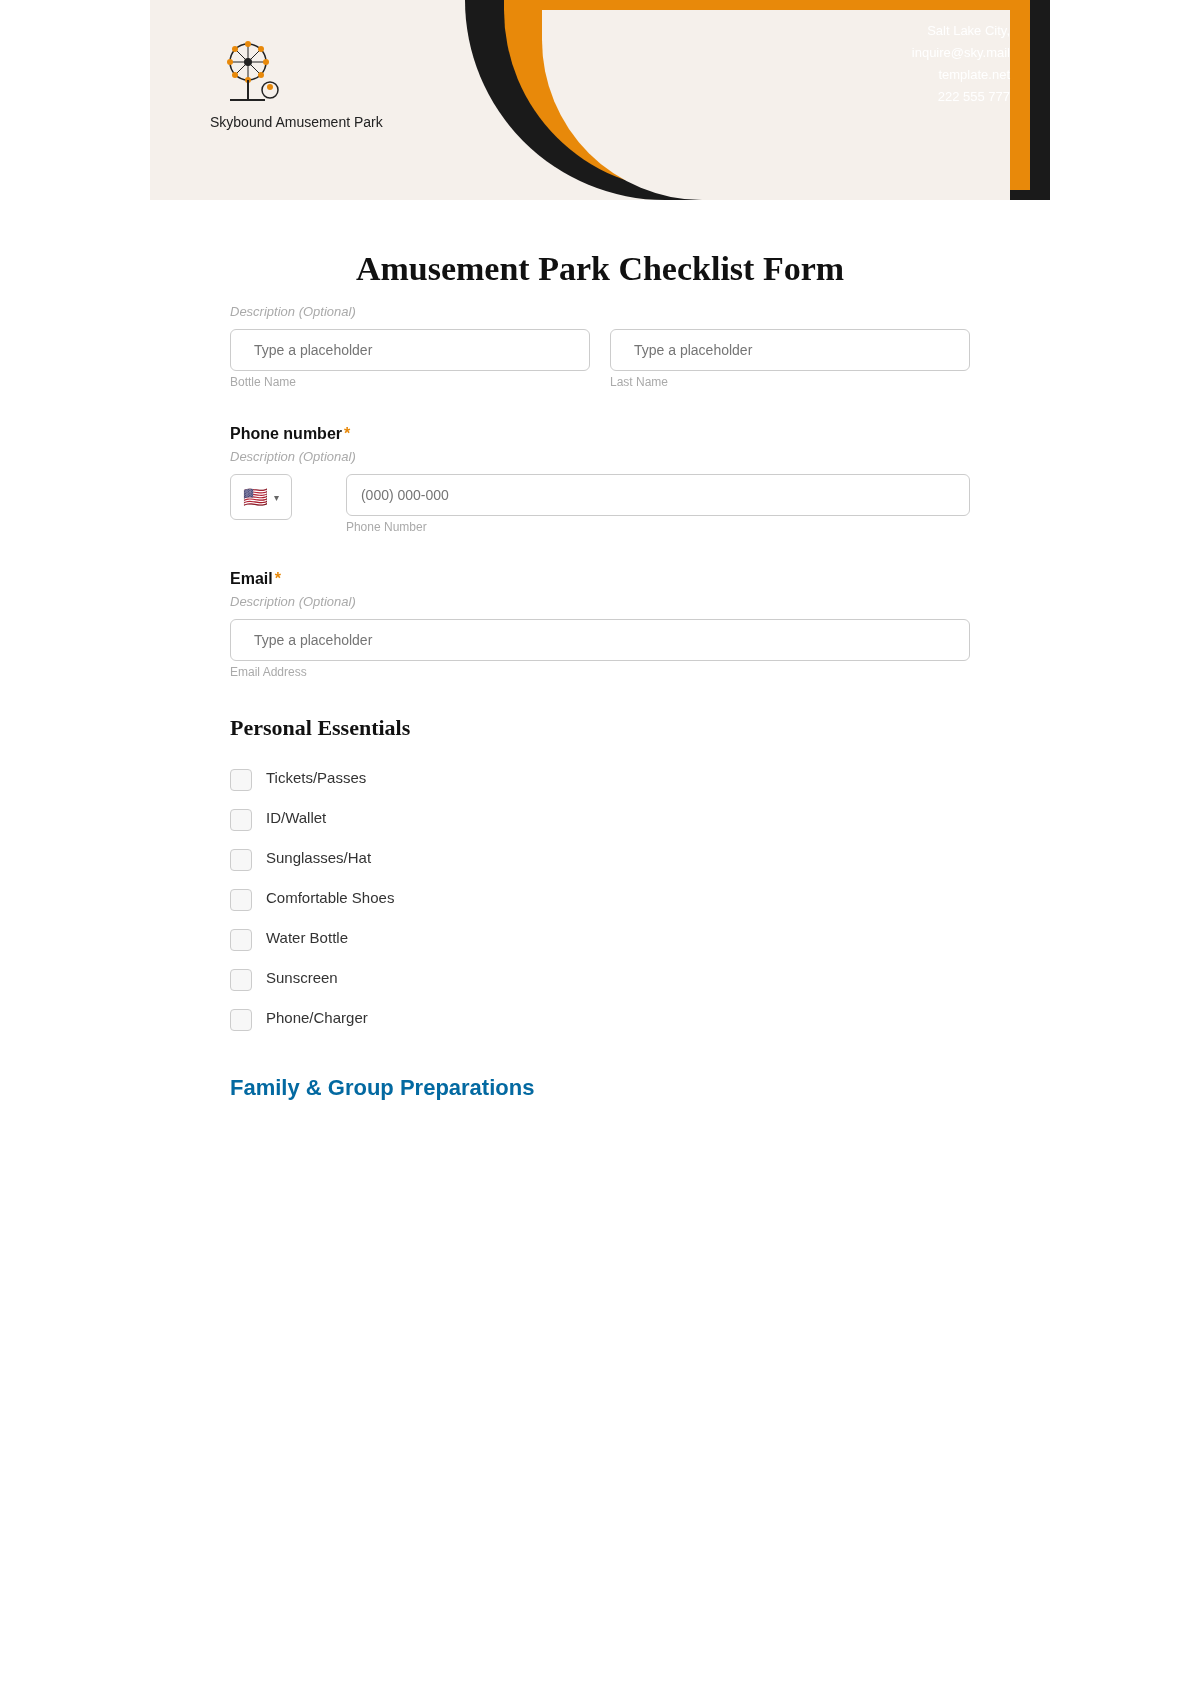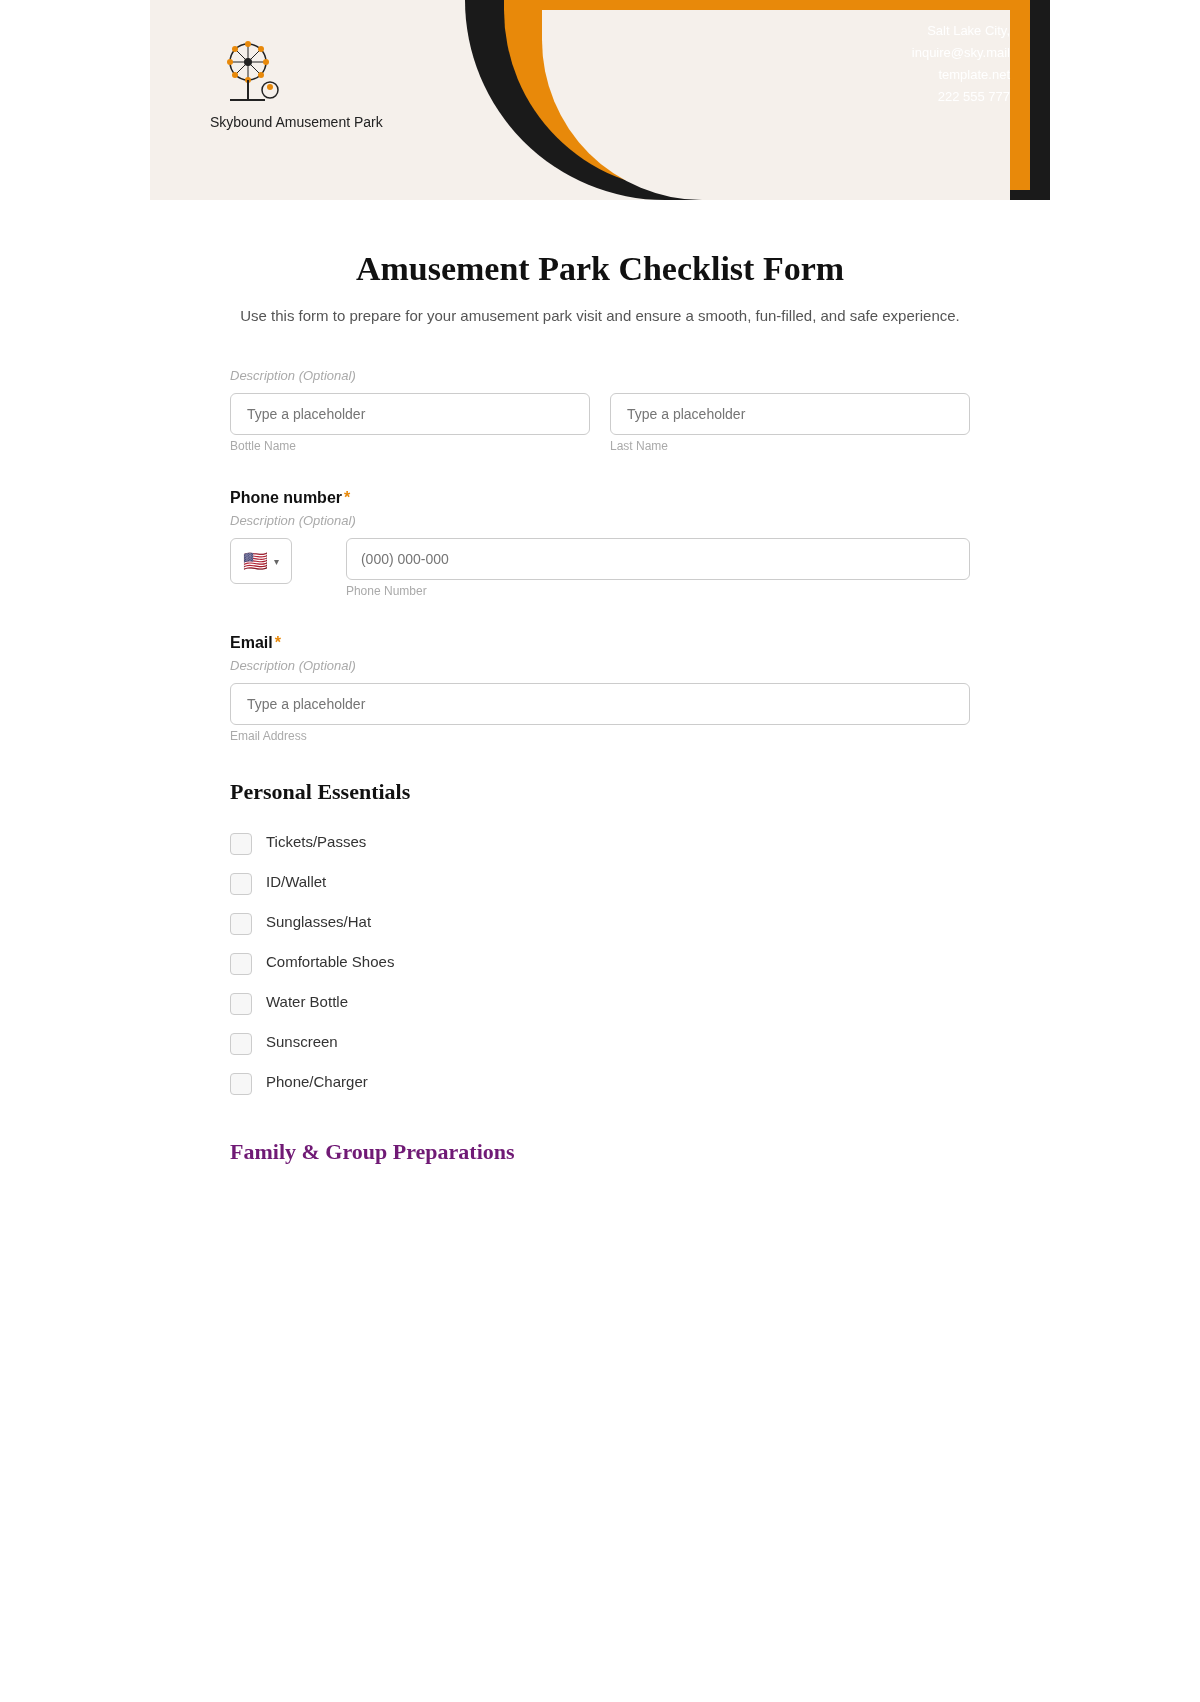--- a/index.html
+++ b/index.html
@@ -141,21 +141,21 @@
     }
 
     .input-wrapper {
       flex: 1;
       display: flex;
       flex-direction: column;
     }
 
     .input-field {
       width: 100%;
-      padding: 12px 16px;
+      padding: 12px 23px;
       border: 1px solid #ccc;
       border-radius: 6px;
       font-size: 14px;
       color: #bbb;
       outline: none;
       background: #fff;
     }
 
     .input-sublabel {
       font-size: 12px;
@@ -238,23 +238,23 @@
       border: 1.5px solid #ccc;
       border-radius: 4px;
       background: #f7f7f7;
       flex-shrink: 0;
       cursor: pointer;
     }
 
     .family-section-heading {
       font-size: 22px;
       font-weight: 700;
-      color: #701a75;
+      color: #0369a1;
       margin-top: 10px;
-      font-family: Liberation Serif, serif;
+      font-family: Liberation Sans, sans-serif;
     }
   </style>
 </head>
 <body>
 
 <div class="header">
   <div class="header-logo-area">
     
     <svg class="logo-icon" viewBox="0 0 80 80" xmlns="http://www.w3.org/2000/svg">
 
@@ -293,21 +293,20 @@
     <div>Salt Lake City,</div>
     <div>inquire@sky.mail</div>
     <div>template.net</div>
     <div>222 555 777</div>
   </div>
 </div>
 
 <div class="main-content">
 
   <h1 class="form-title">Amusement Park Checklist Form</h1>
-  <p class="form-description">Use this form to prepare for your amusement park visit and ensure a smooth, fun-filled, and safe experience.</p>
 
   <div class="form-section">
     <div class="field-description">Description (Optional)</div>
     <div class="input-row">
       <div class="input-wrapper">
         <input class="input-field" type="text" placeholder="Type a placeholder" style="">
         <span class="input-sublabel">Bottle Name</span>
       </div>
       <div class="input-wrapper">
         <input class="input-field" type="text" placeholder="Type a placeholder" style="">

